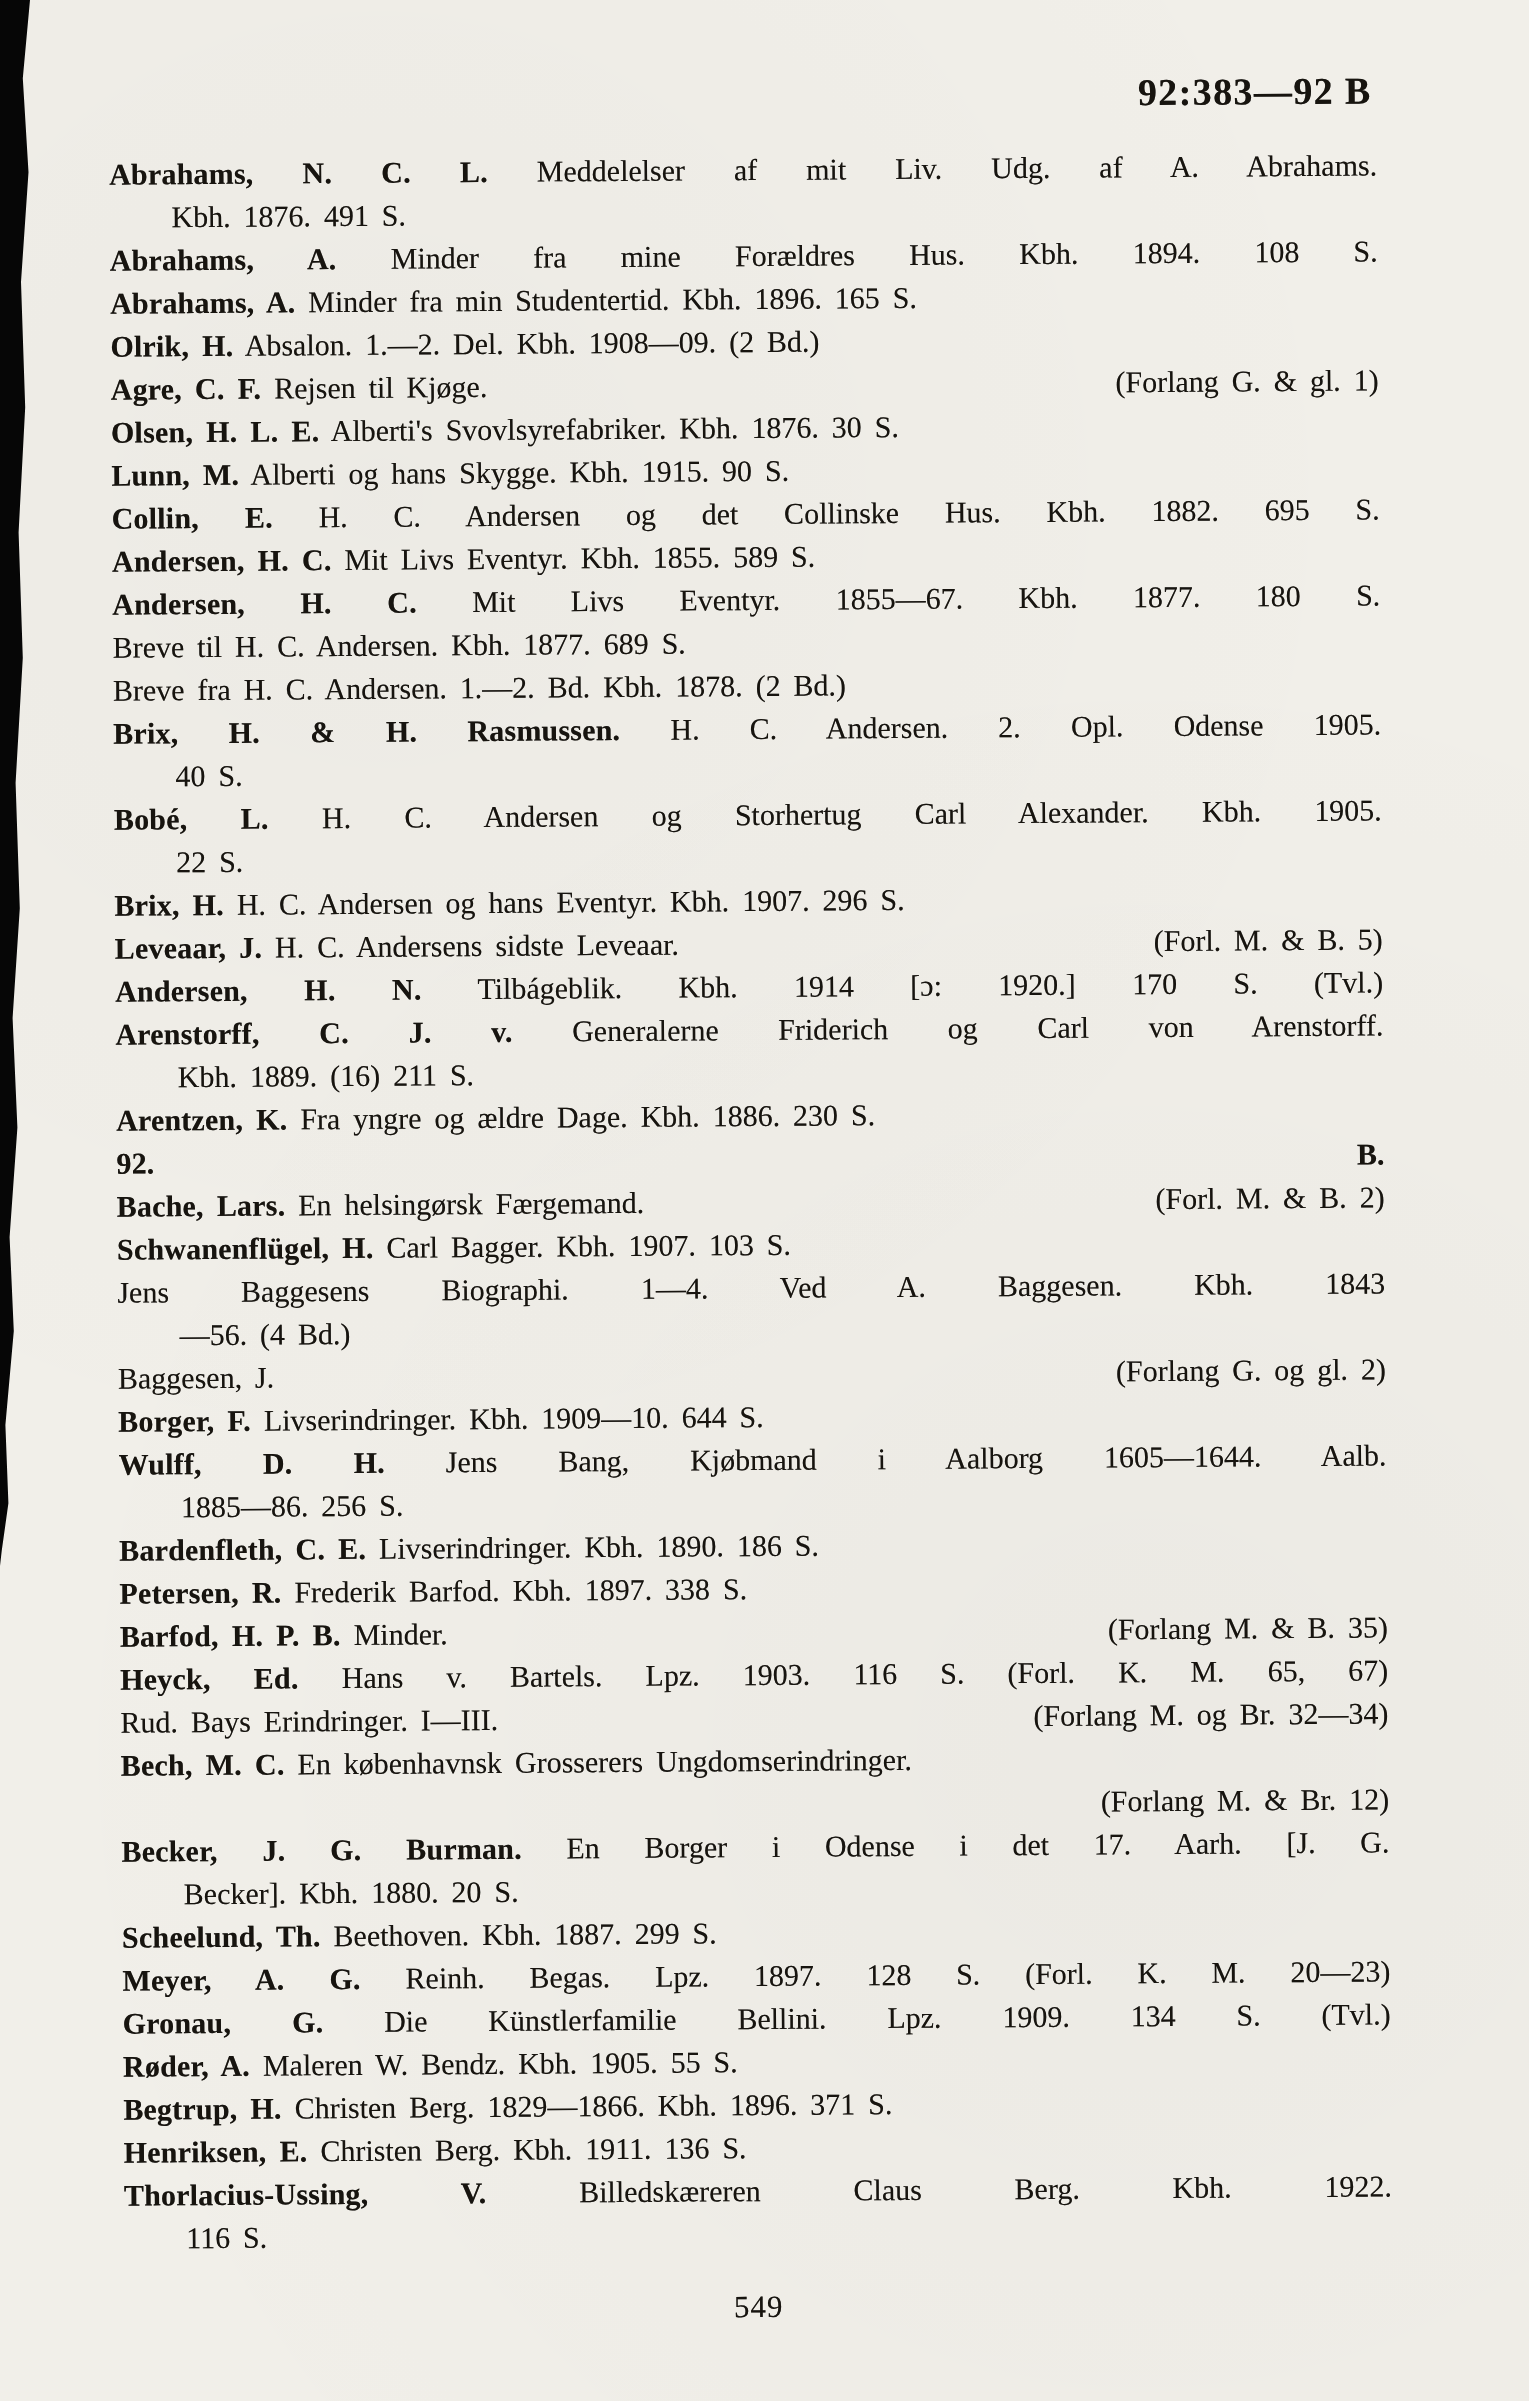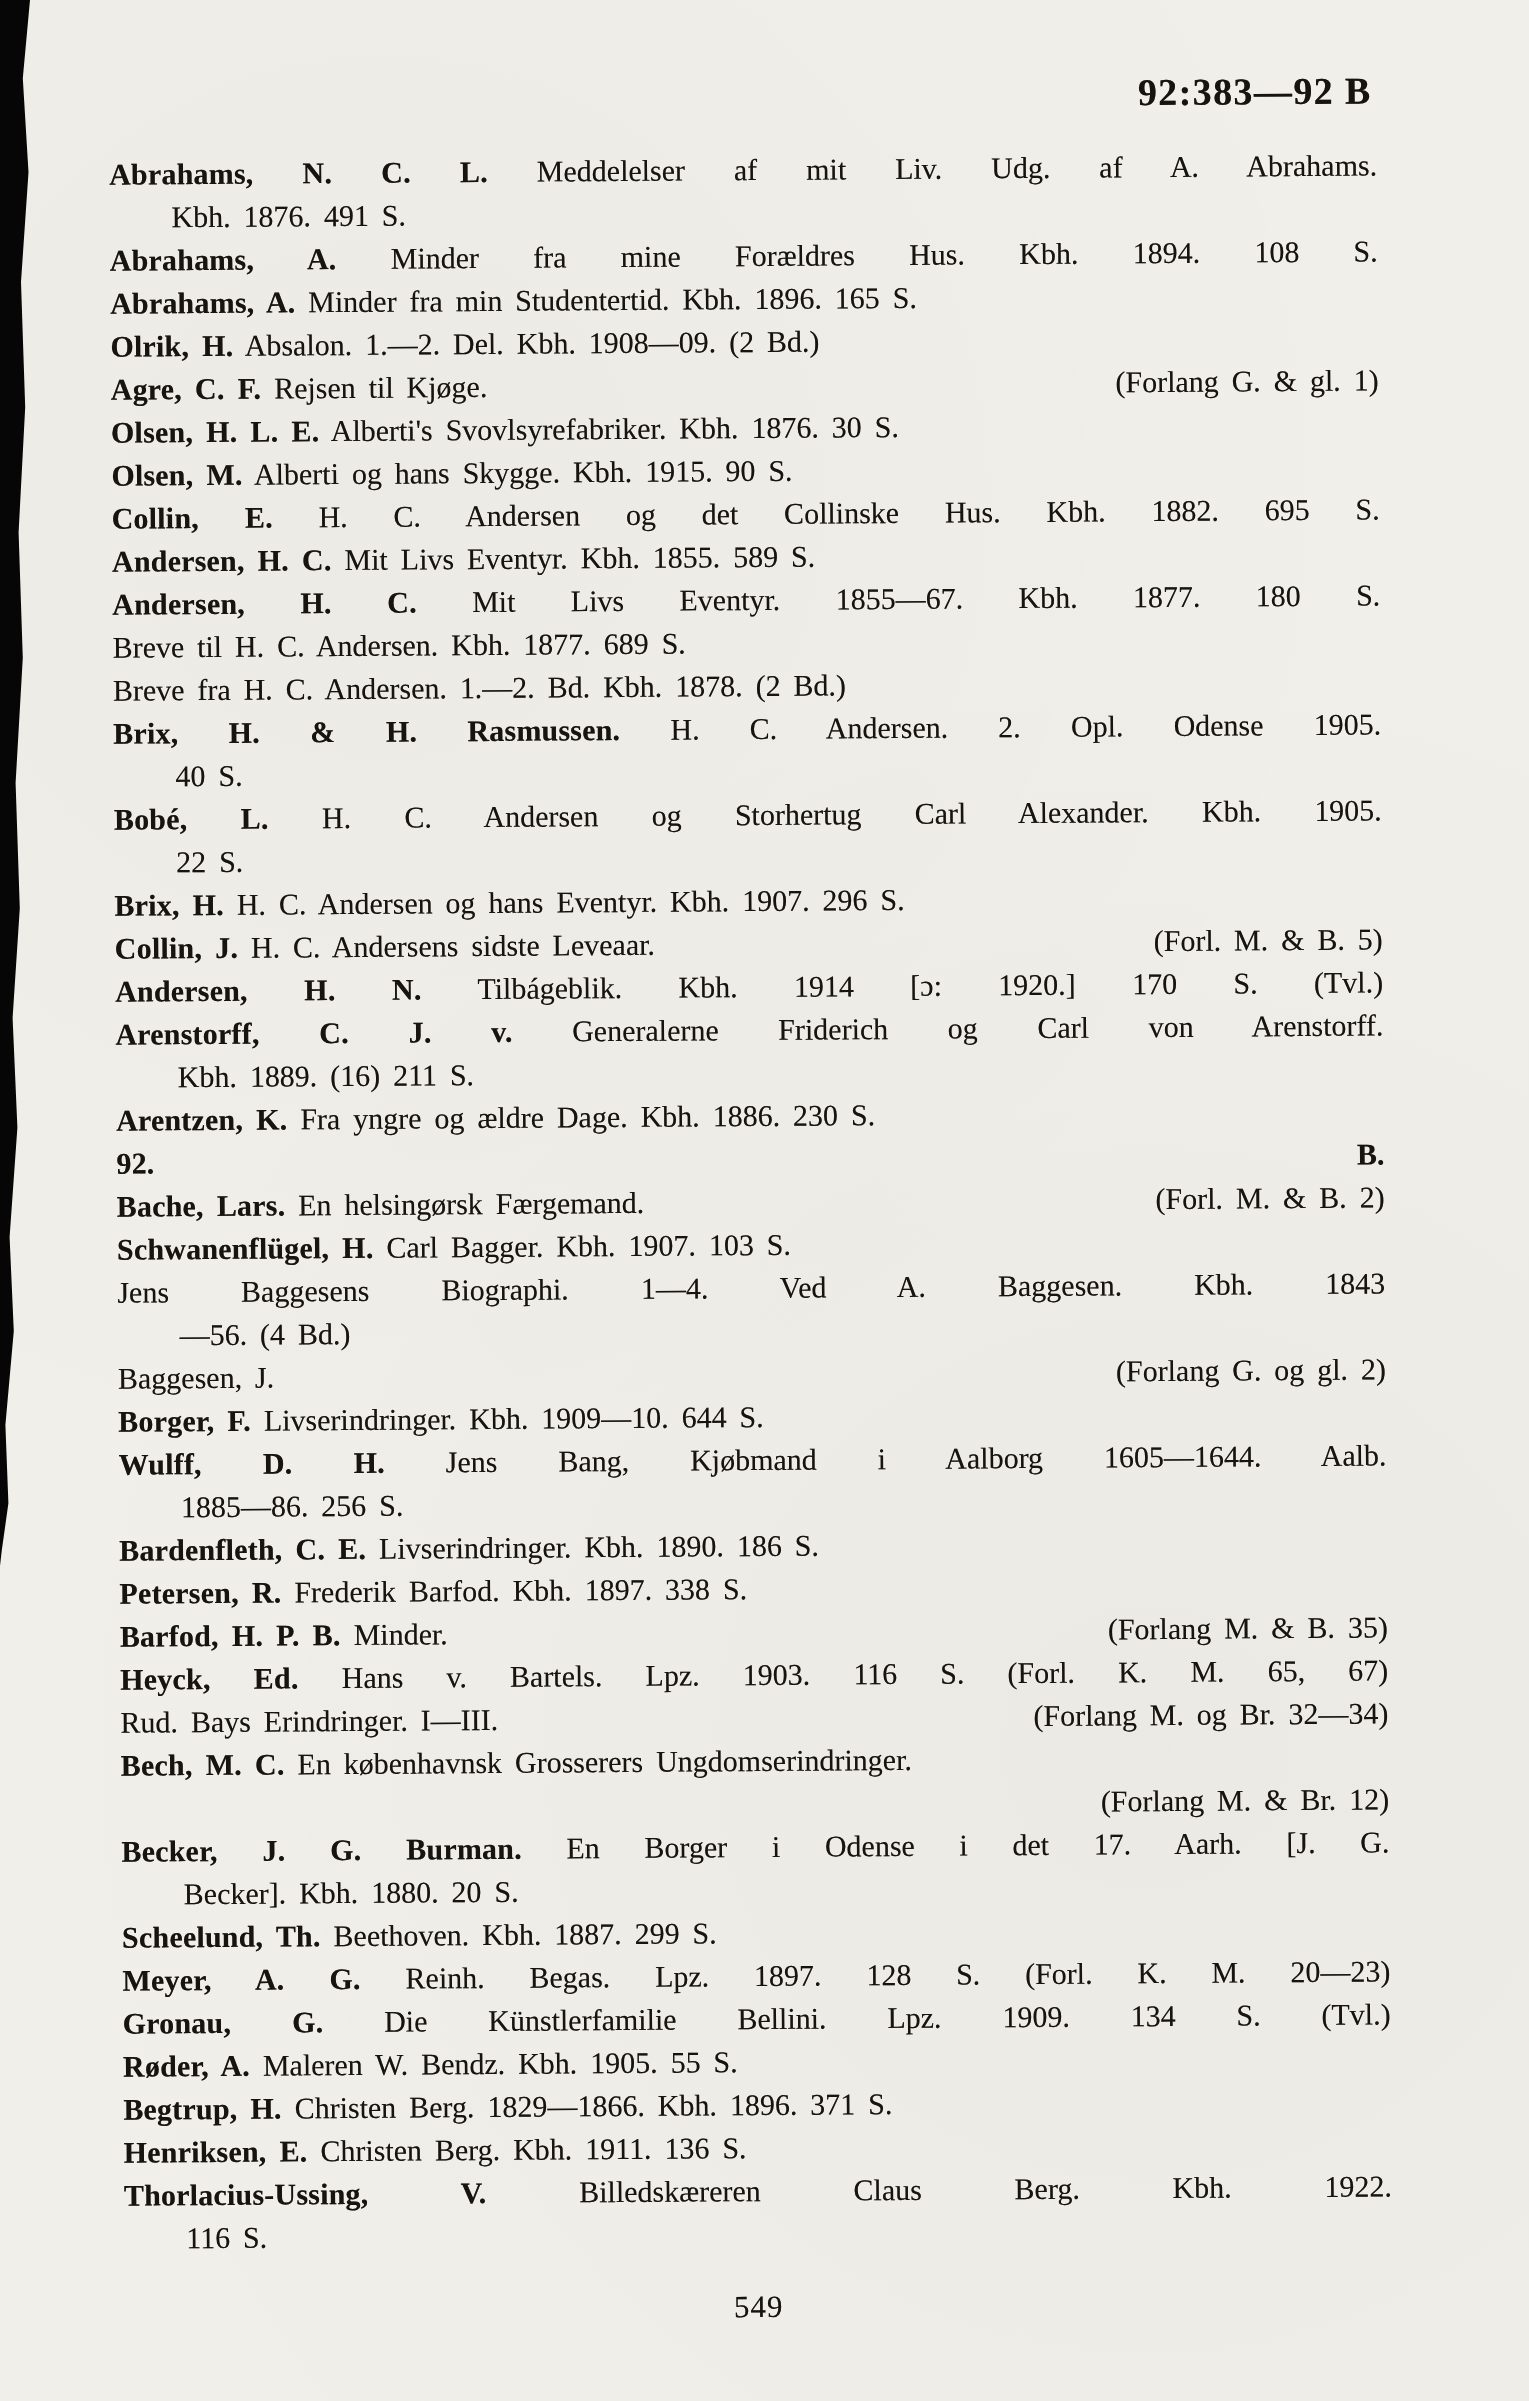--- a/index.html
+++ b/index.html
@@ -107,33 +107,33 @@
       <div class="line stretch"><span class="left"><span class="author">Abrahams, N. C. L.</span><span class="text"> Meddelelser af mit Liv. Udg. af A. Abrahams.</span></span><span class="right-ref"></span></div>
       <div class="line indent"><span class="left"><span class="author"></span><span class="text">Kbh. 1876. 491 S.</span></span><span class="right-ref"></span></div>
       <div class="line stretch"><span class="left"><span class="author">Abrahams, A.</span><span class="text"> Minder fra mine Forældres Hus. Kbh. 1894. 108 S.</span></span><span class="right-ref"></span></div>
       <div class="line"><span class="left"><span class="author">Abrahams, A.</span><span class="text"> Minder fra min Studentertid. Kbh. 1896. 165 S.</span></span><span class="right-ref"></span></div>
       <div class="line"><span class="left"><span class="author">Olrik, H.</span><span class="text"> Absalon. 1.—2. Del. Kbh. 1908—09. (2 Bd.)</span></span><span class="right-ref"></span></div>
       <div class="line has-right">
         <span class="left"><span class="author">Agre, C. F.</span><span class="text"> Rejsen til Kjøge.</span></span>
         <span class="right-ref">(Forlang G. &amp; gl. 1)</span>
       </div>
       <div class="line"><span class="left"><span class="author">Olsen, H. L. E.</span><span class="text"> Alberti's Svovlsyrefabriker. Kbh. 1876. 30 S.</span></span><span class="right-ref"></span></div>
-      <div class="line"><span class="left"><span class="author">Olsen, M.</span><span class="text"> Alberti og hans Skygge. Kbh. 1915. 90 S.</span></span><span class="right-ref"></span></div>
+      <div class="line"><span class="left"><span class="author">Lunn, M.</span><span class="text"> Alberti og hans Skygge. Kbh. 1915. 90 S.</span></span><span class="right-ref"></span></div>
       <div class="line stretch"><span class="left"><span class="author">Collin, E.</span><span class="text"> H. C. Andersen og det Collinske Hus. Kbh. 1882. 695 S.</span></span><span class="right-ref"></span></div>
       <div class="line"><span class="left"><span class="author">Andersen, H. C.</span><span class="text"> Mit Livs Eventyr. Kbh. 1855. 589 S.</span></span><span class="right-ref"></span></div>
       <div class="line stretch"><span class="left"><span class="author">Andersen, H. C.</span><span class="text"> Mit Livs Eventyr. 1855—67. Kbh. 1877. 180 S.</span></span><span class="right-ref"></span></div>
       <div class="line"><span class="left"><span class="author"></span><span class="text">Breve til H. C. Andersen. Kbh. 1877. 689 S.</span></span><span class="right-ref"></span></div>
       <div class="line"><span class="left"><span class="author"></span><span class="text">Breve fra H. C. Andersen. 1.—2. Bd. Kbh. 1878. (2 Bd.)</span></span><span class="right-ref"></span></div>
       <div class="line stretch"><span class="left"><span class="author">Brix, H. &amp; H. Rasmussen.</span><span class="text"> H. C. Andersen. 2. Opl. Odense 1905.</span></span><span class="right-ref"></span></div>
       <div class="line indent"><span class="left"><span class="author"></span><span class="text">40 S.</span></span><span class="right-ref"></span></div>
       <div class="line stretch"><span class="left"><span class="author">Bobé, L.</span><span class="text"> H. C. Andersen og Storhertug Carl Alexander. Kbh. 1905.</span></span><span class="right-ref"></span></div>
       <div class="line indent"><span class="left"><span class="author"></span><span class="text">22 S.</span></span><span class="right-ref"></span></div>
       <div class="line"><span class="left"><span class="author">Brix, H.</span><span class="text"> H. C. Andersen og hans Eventyr. Kbh. 1907. 296 S.</span></span><span class="right-ref"></span></div>
       <div class="line has-right">
-        <span class="left"><span class="author">Collin, J.</span><span class="text"> H. C. Andersens sidste Leveaar.</span></span>
+        <span class="left"><span class="author">Leveaar, J.</span><span class="text"> H. C. Andersens sidste Leveaar.</span></span>
         <span class="right-ref">(Forl. M. &amp; B. 5)</span>
       </div>
       <div class="line stretch"><span class="left"><span class="author">Andersen, H. N.</span><span class="text"> Tilbágeblik. Kbh. 1914 [ɔ: 1920.] 170 S. (Tvl.)</span></span><span class="right-ref"></span></div>
       <div class="line stretch"><span class="left"><span class="author">Arenstorff, C. J. v.</span><span class="text"> Generalerne Friderich og Carl von Arenstorff.</span></span><span class="right-ref"></span></div>
       <div class="line indent"><span class="left"><span class="author"></span><span class="text">Kbh. 1889. (16) 211 S.</span></span><span class="right-ref"></span></div>
       <div class="line"><span class="left"><span class="author">Arentzen, K.</span><span class="text"> Fra yngre og ældre Dage. Kbh. 1886. 230 S.</span></span><span class="right-ref"></span></div>
       <div class="line has-right">
         <span class="left"><span class="author">92.</span><span class="text"></span></span>
         <span class="right-ref bold">B.</span>
       </div>

